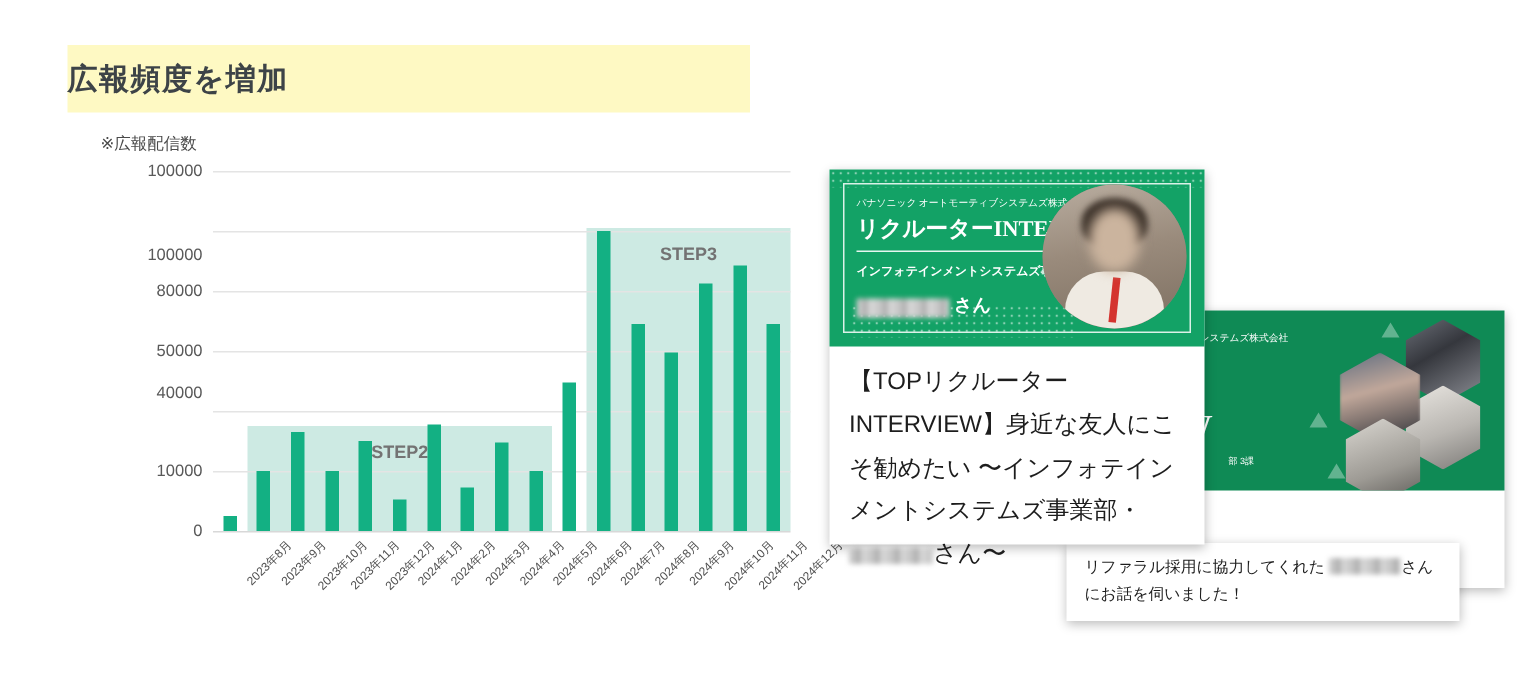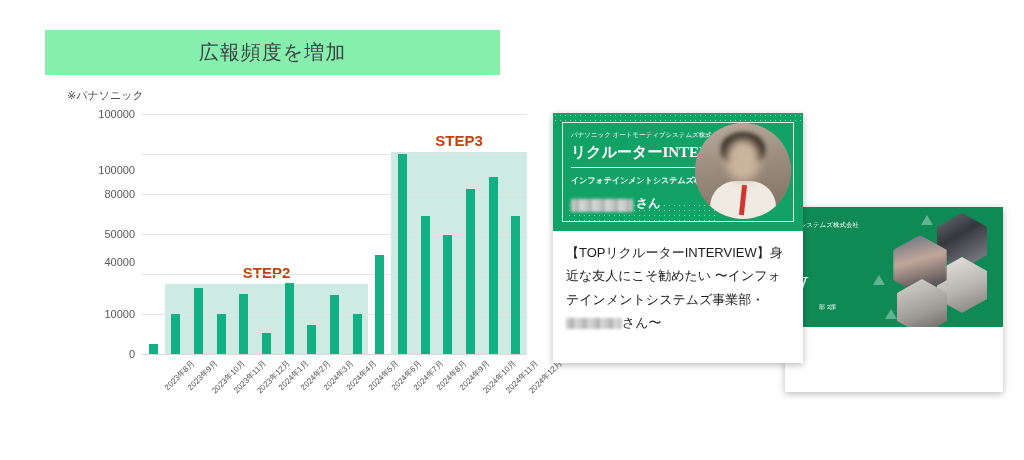--- a/index.html
+++ b/index.html
@@ -5,44 +5,44 @@
   html,body{margin:0;padding:0;}
   body{
     width:1024px;height:460px;background:#ffffff;
     font-family:"Liberation Sans","DejaVu Sans",sans-serif;
     overflow:hidden;position:relative;
   }
   .slide{position:absolute;inset:0;}
 
   
   .panel-header{
-    position:absolute;background:#86efac;
-    display:flex;align-items:center;justify-content:center;
-    color:#3d4347;font-weight:normal;letter-spacing:1px;
+    position:absolute;background:#fef9c3;
+    display:flex;align-items:center;
+    color:#3d4347;font-weight:bold;letter-spacing:1px;
   }
   #hdr-left{left:45px;top:30px;width:455px;height:45px;font-size:20px;}
   #hdr-right{left:533px;top:30px;width:460px;height:45px;font-size:20px;}
 
   
   #chart-panel{position:absolute;left:45px;top:88px;width:470px;height:345px;}
   .axis-note{position:absolute;left:22px;top:0px;font-size:11px;color:#4a4a4a;}
 
   .plot{
     position:absolute;left:97px;top:26px;width:385px;height:240px;
   }
   .gridline{position:absolute;left:0;width:100%;height:1px;background:#e4e4e4;}
   .gridline.base{background:#d8d8d8;}
   .ytick{
     position:absolute;right:calc(100% + 7px);font-size:11px;color:#595959;
     white-space:nowrap;transform:translateY(-50%);
   }
   .step-band{position:absolute;bottom:0;background:#cdeae3;}
   .step-label{
-    position:absolute;font-size:15px;font-weight:bold;color:#c2410c;
-    white-space:nowrap;transform:translateX(-50%);
+    position:absolute;font-size:12px;font-weight:bold;color:#737373;
+    white-space:nowrap;transform:translateX(-50%);margin-top:30px;
   }
   .bar{position:absolute;bottom:0;background:#13b083;width:9px;}
   .xlabels{position:absolute;left:97px;top:270px;width:385px;height:70px;}
   .xtick{
     position:absolute;top:0;font-size:8px;color:#4f4f4f;white-space:nowrap;
     transform-origin:right top;transform:rotate(-45deg);text-align:right;
   }
 
   
   #media-panel{position:absolute;left:533px;top:95px;width:470px;height:355px;}
@@ -130,21 +130,21 @@
   }
   .portrait .body{
     position:absolute;left:50%;bottom:-4px;width:66px;height:42px;border-radius:26px 26px 0 0;
     transform:translateX(-50%);background:#efeae2;
   }
   .portrait .lanyard{
     position:absolute;left:50%;bottom:4px;width:5px;height:30px;transform:translateX(-50%) rotate(6deg);
     background:#d4342f;
   }
   #card-interview .cap{
-    position:absolute;left:13px;top:128px;width:226px;font-size:13px;
+    position:absolute;left:13px;top:128px;width:226px;font-size:16px;
     color:#1d1d1d;line-height:1.8;
   }
 
   
   #card-bottom{left:178px;top:267px;width:262px;height:52px;}
   #card-bottom .txt{
     position:absolute;left:12px;top:8px;width:240px;font-size:10.5px;
     color:#1d1d1d;line-height:1.7;
   }
   #privacy-note{
@@ -155,21 +155,21 @@
 </head>
 <body>
 
 <div class="slide">
 
   <div class="panel-header" id="hdr-left">
     <span>広報頻度を増加</span>
   </div>
 
   <div id="chart-panel">
-    <div class="axis-note">※パナソニック</div>
+    <div class="axis-note">※広報配信数</div>
 
     <div class="plot" id="plot-area">
         <div class="step-band" style="left: 22.6471px; width: 203.824px; height: 70px;"></div>
         <div class="step-label" style="left: 124.559px; top: 150px;">STEP2</div>
         <div class="step-band" style="left: 249.118px; width: 135.882px; height: 202px;"></div>
         <div class="step-label" style="left: 317.059px; top: 18px;">STEP3</div>
         <div class="gridline base" style="top: 240px;"></div>
         <div class="ytick" style="top: 240px;">0</div>
         <div class="gridline" style="top: 200px;"></div>
         <div class="ytick" style="top: 200px;">10000</div>
@@ -247,20 +247,26 @@
 
           <div class="hex" style="left:34px;top:66px;width:50px;height:56px;
                       background:linear-gradient(160deg,#d9d6d0 0%,#9d9a94 60%,#5d5b57 100%);"></div>
           <div class="tri" style="left:58px;top:2px;"></div>
           <div class="tri" style="left:10px;top:62px;"></div>
           <div class="tri" style="left:22px;top:96px;"></div>
         </div>
       </div>
     </div>
 
+    <div class="card" id="card-bottom">
+      <div class="txt">
+        <span>リファラル採用に協力してくれた</span>
+        <span class="blur-name" style="width:48px;height:11px;"></span><span>さんにお話を伺いました！</span>
+      </div>
+    </div>
 
 
     <div class="card" id="card-interview">
       <div class="banner">
         <div class="dotfield" style="left:0;top:0;width:100%;height:12px;"></div>
         <div class="dotfield" style="left:14px;bottom:6px;width:150px;height:22px;"></div>
         <div class="banner-inner"></div>
 
         <div class="corp">パナソニック オートモーティブシステムズ株式会社</div>
         <div class="headline">リクルーターINTERVIEW</div>

